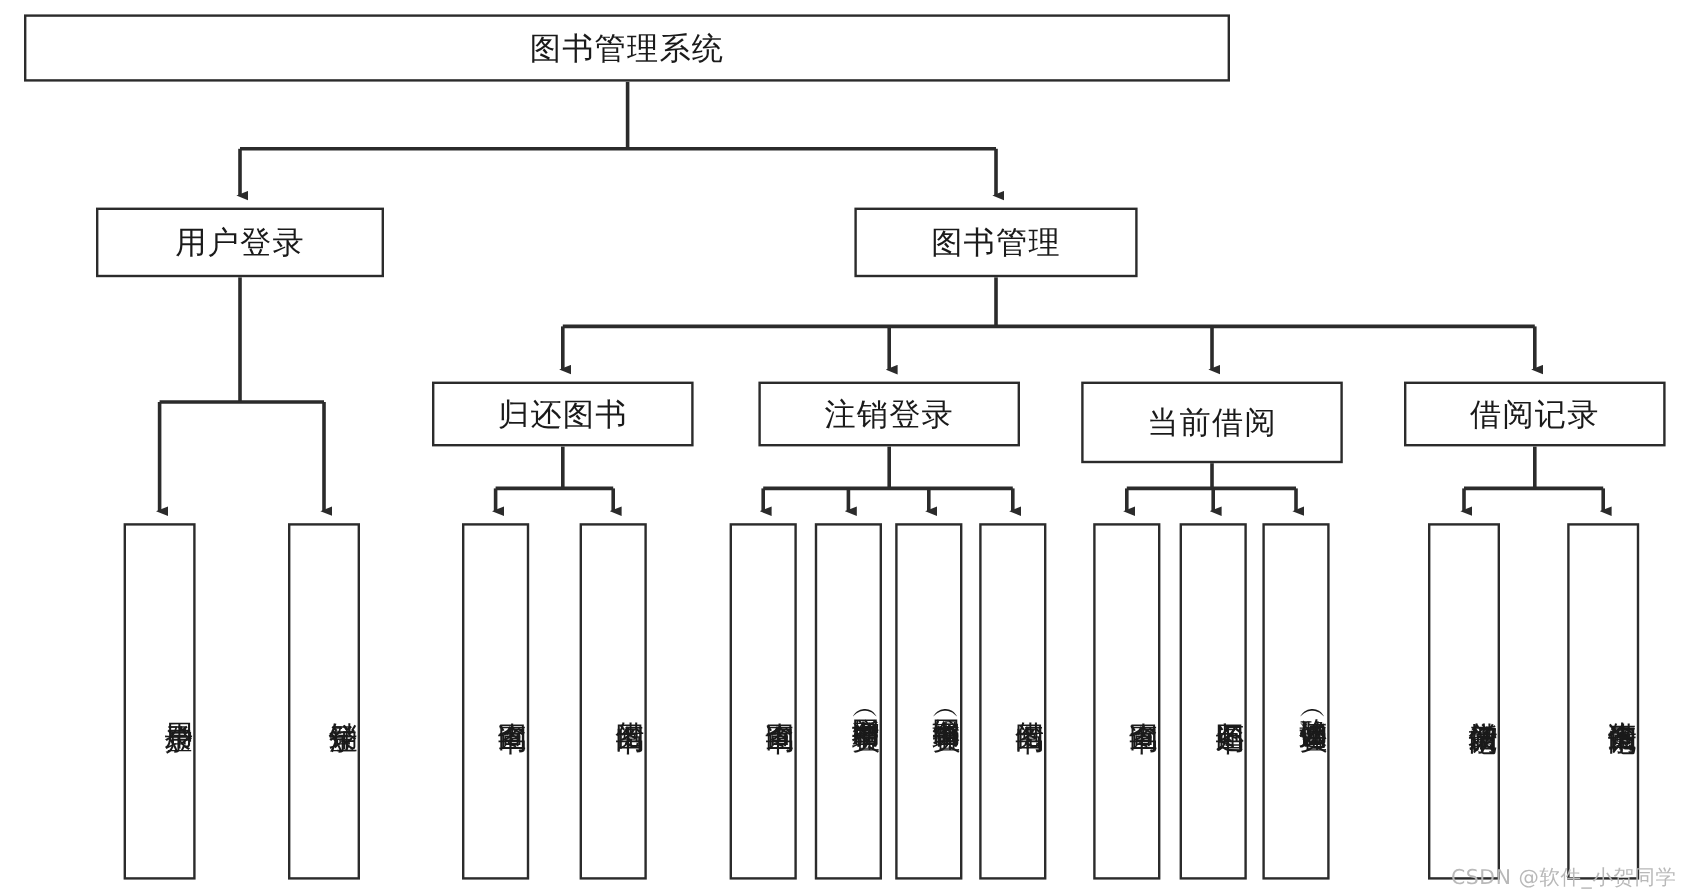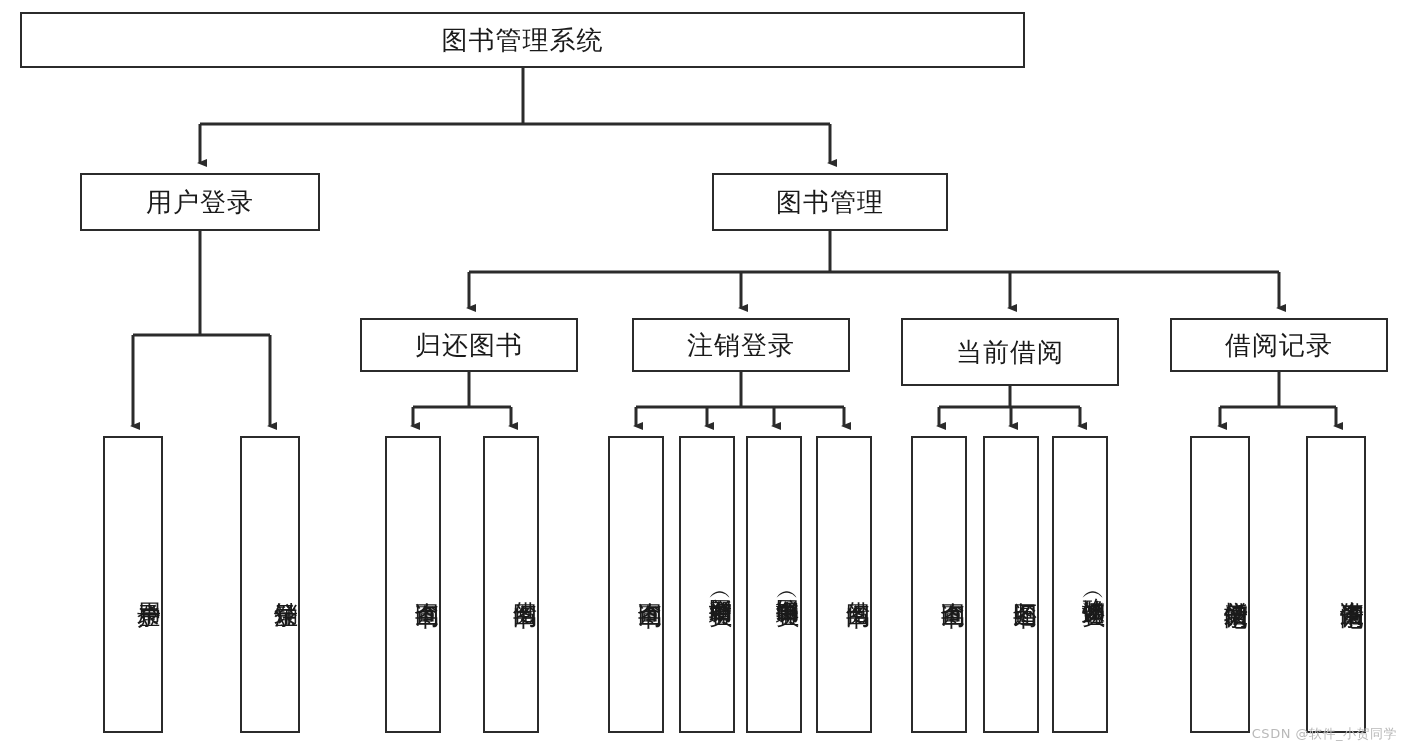--- a/index.html
+++ b/index.html
@@ -52,21 +52,21 @@
     left: 0;
     top: 0;
     width: 1405px;
     height: 747px;
     pointer-events: none;
   }
   #watermark {
     position: absolute;
     right: 8px;
     bottom: 4px;
-    font-size: 13px;
+    font-size: 17px;
     color: #b9b9b9;
     letter-spacing: 0.5px;
     white-space: nowrap;
     text-align: center;
   }
 </style>
 </head>
 <body>
 
 <div id="canvas">

